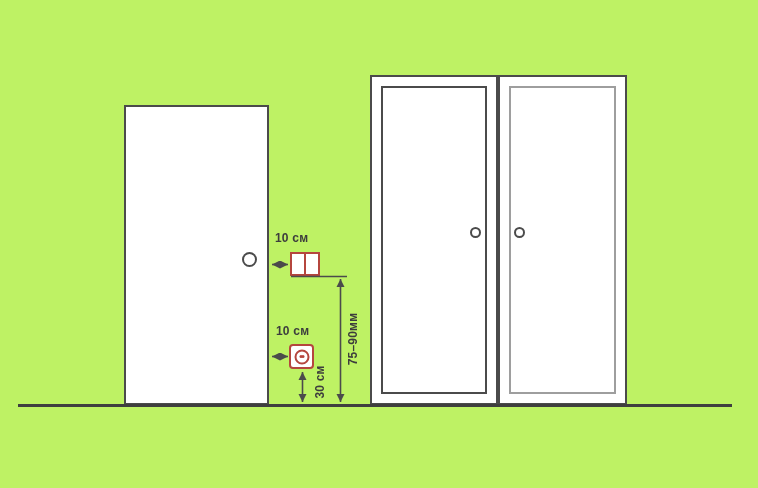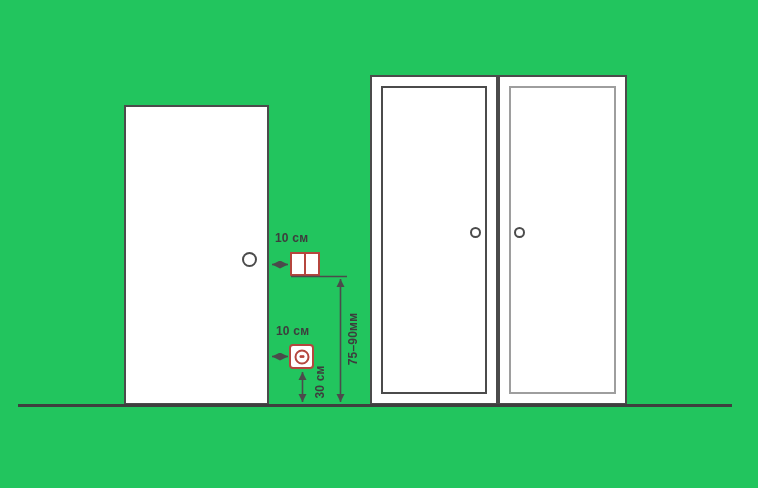--- a/index.html
+++ b/index.html
@@ -5,21 +5,21 @@
   html, body {
     margin: 0;
     padding: 0;
     background: #ffffff;
     font-family: "Liberation Sans", sans-serif;
   }
   #canvas {
     position: relative;
     width: 758px;
     height: 488px;
-    background: #22c55e;
+    background: #bef264;
     overflow: hidden;
   }
   
   .floor {
     position: absolute;
     left: 18px;
     top: 404px;
     width: 714px;
     height: 3px;
     background: var(--floor, #3f3f3f);

